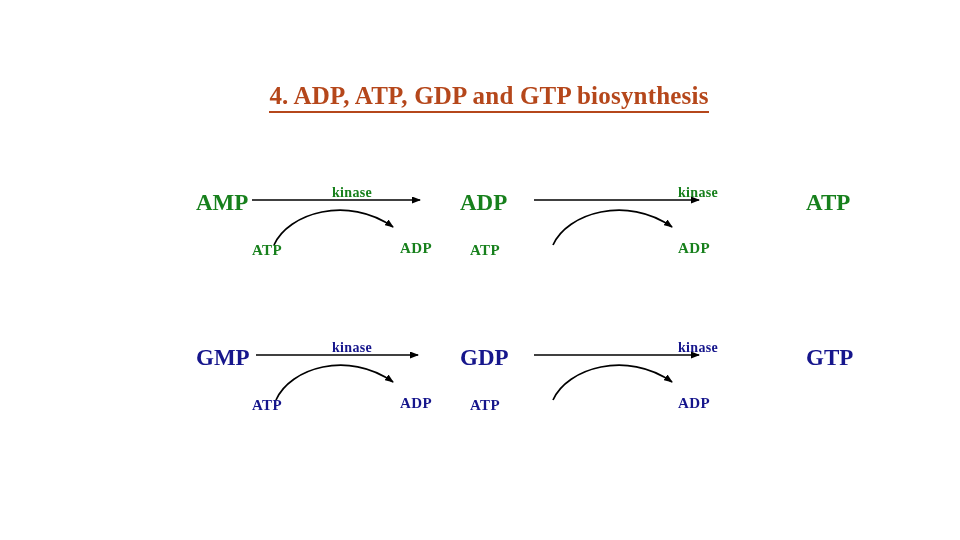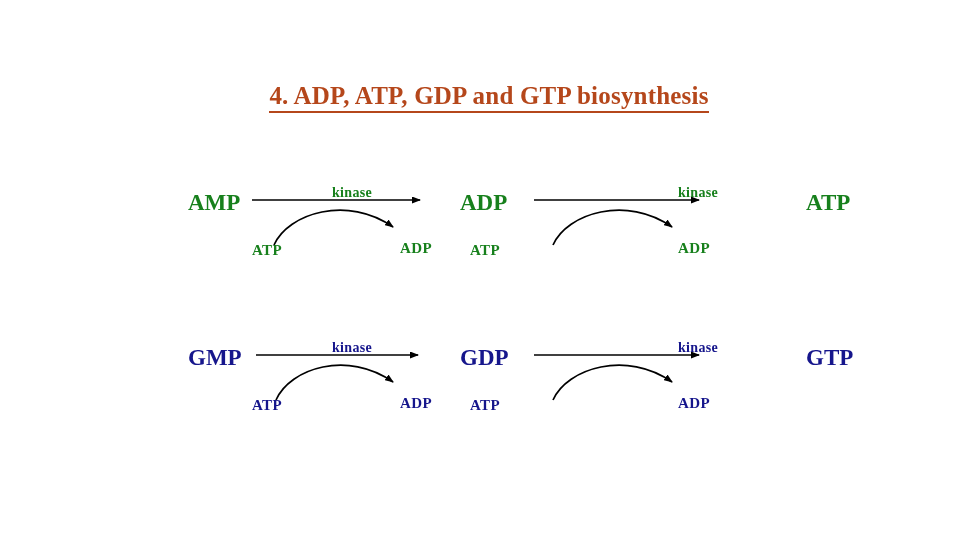--- a/index.html
+++ b/index.html
@@ -46,21 +46,21 @@
   }
 
   .substrate, .product {
     position: absolute;
     font-family: "Liberation Serif", "DejaVu Serif", serif;
     font-weight: bold;
     font-size: 23px;
     white-space: nowrap;
     line-height: 1;
   }
-  .substrate { left: 0px;  top: 36px; font-family: Liberation Serif, serif; }
+  .substrate { left: 8px;  top: 36px; font-family: Liberation Serif, serif; }
   .product   { left: 272px; top: 36px; }
 
   .enzyme {
     position: absolute;
     left: 104px;
     top: 4px;
     width: 120px;
     text-align: center;
     font-family: "Liberation Serif", "DejaVu Serif", serif;
     font-weight: bold;

